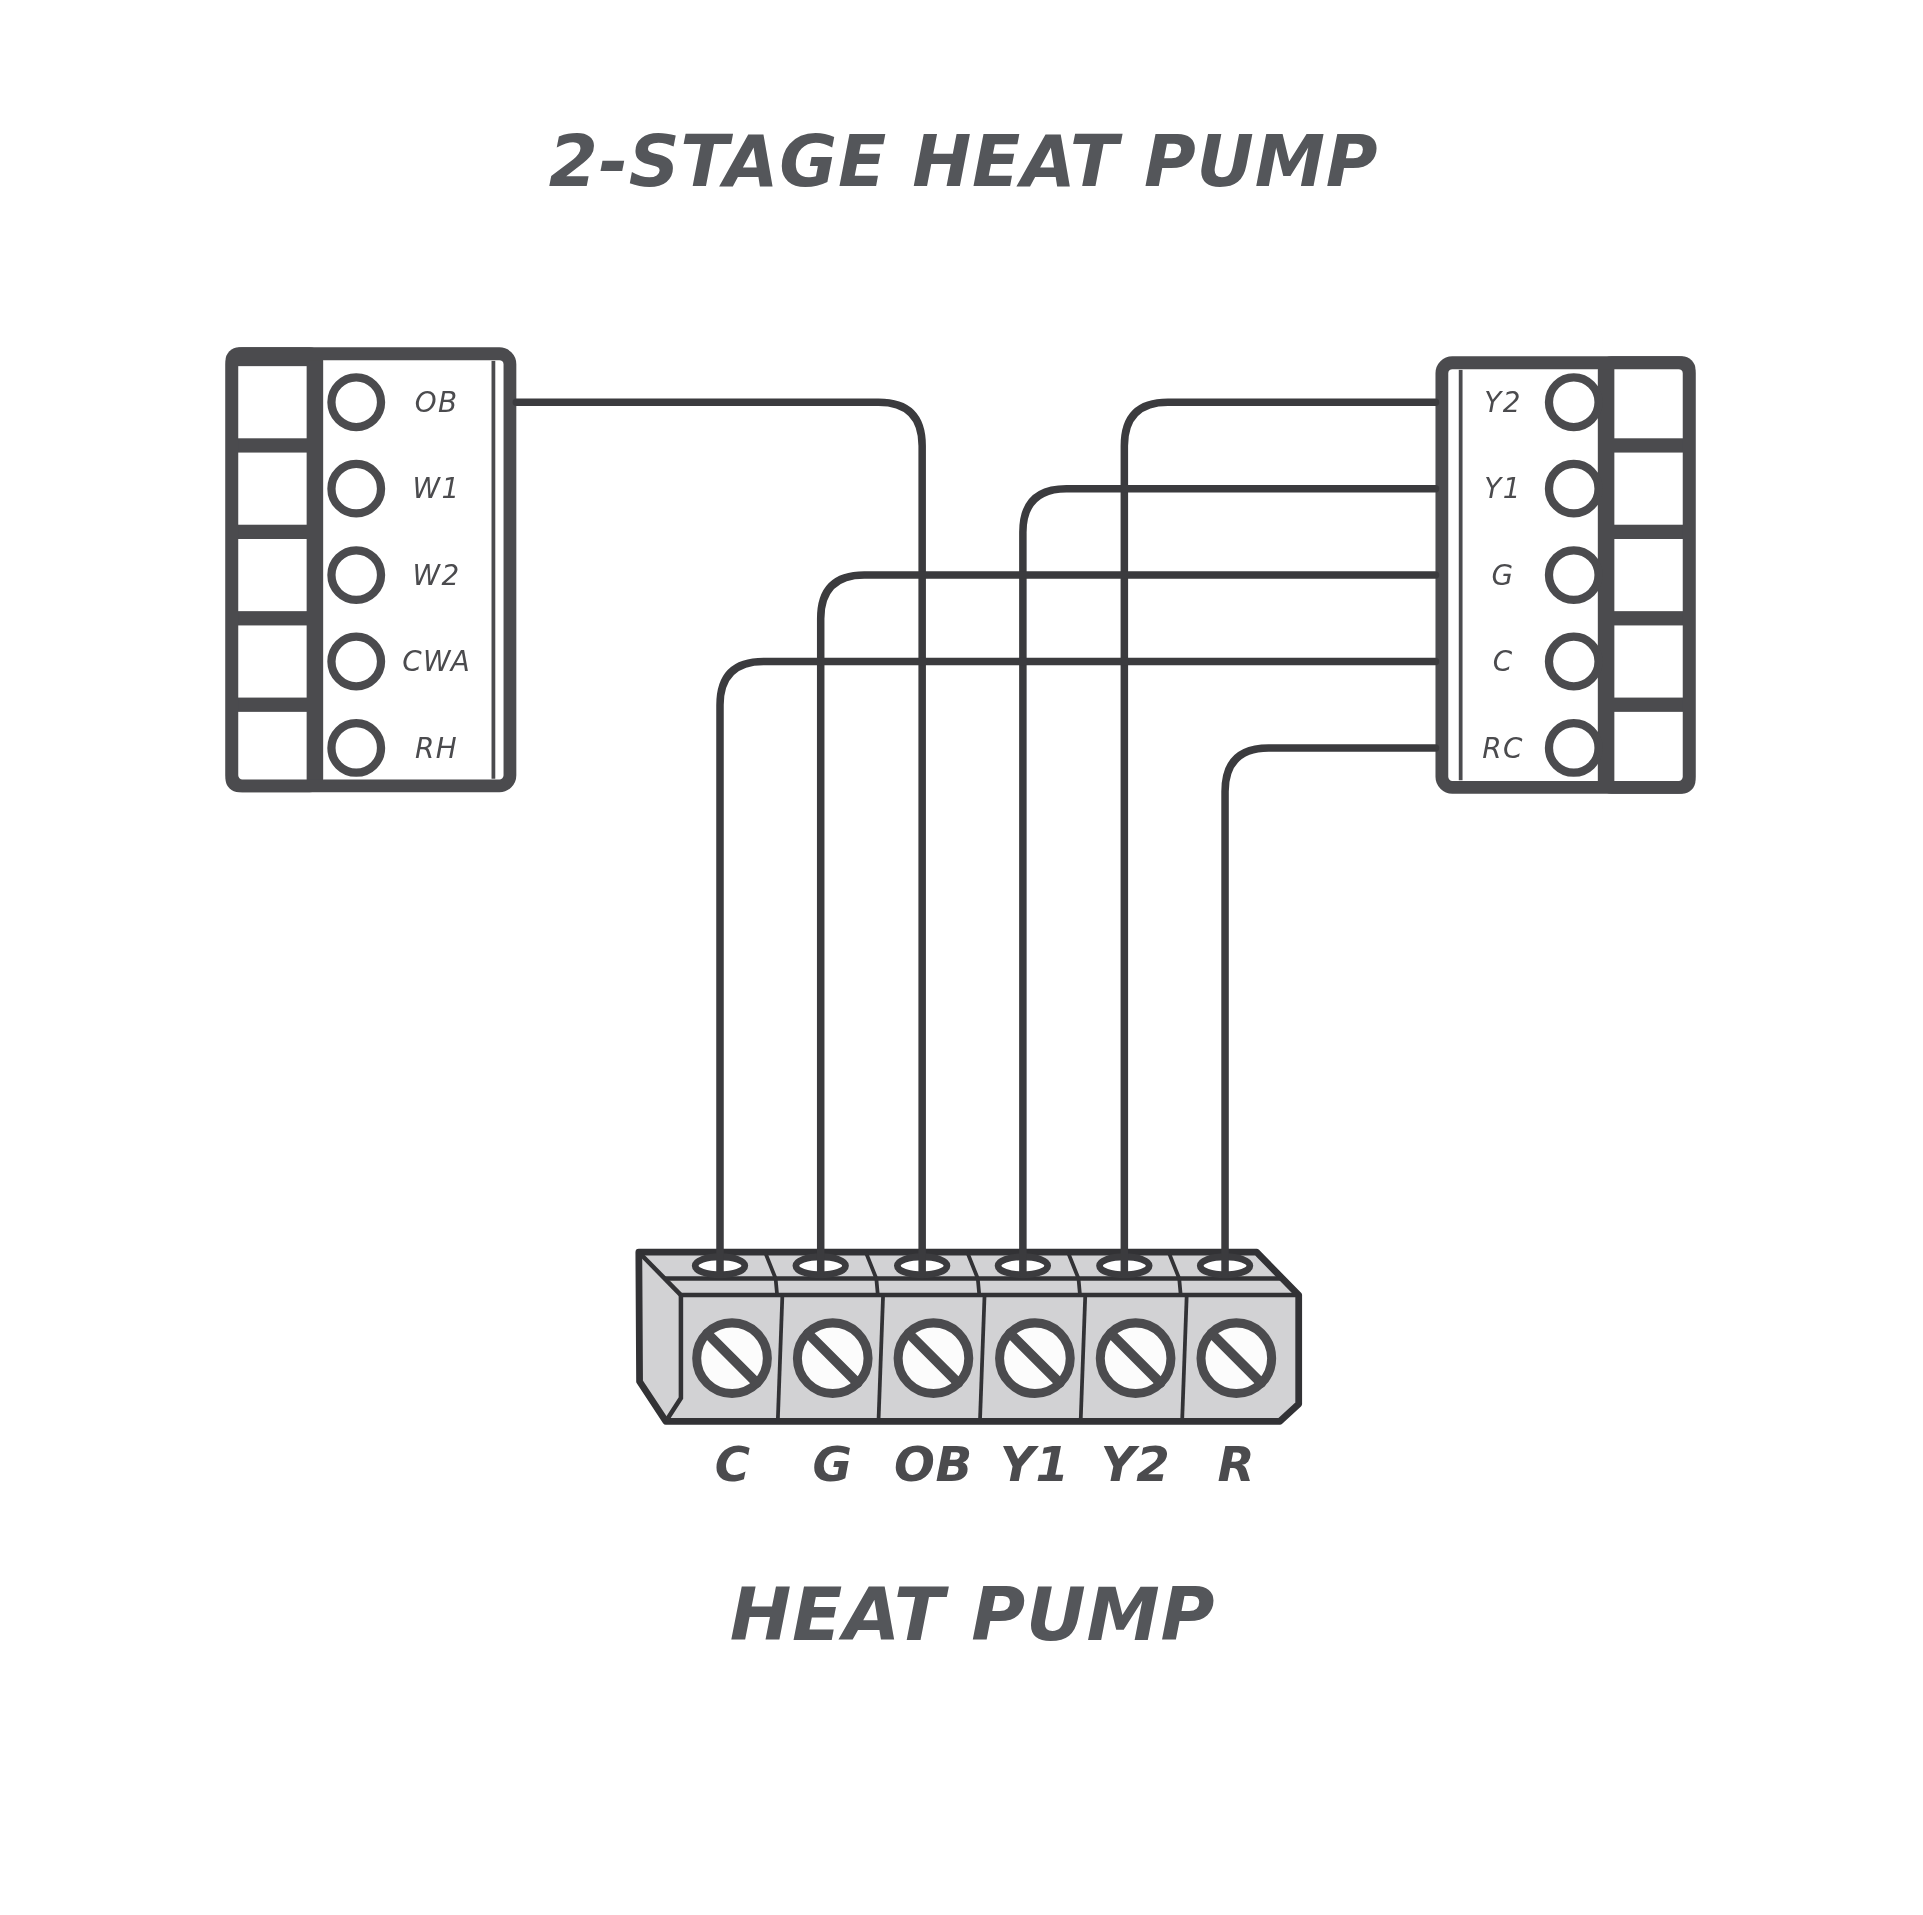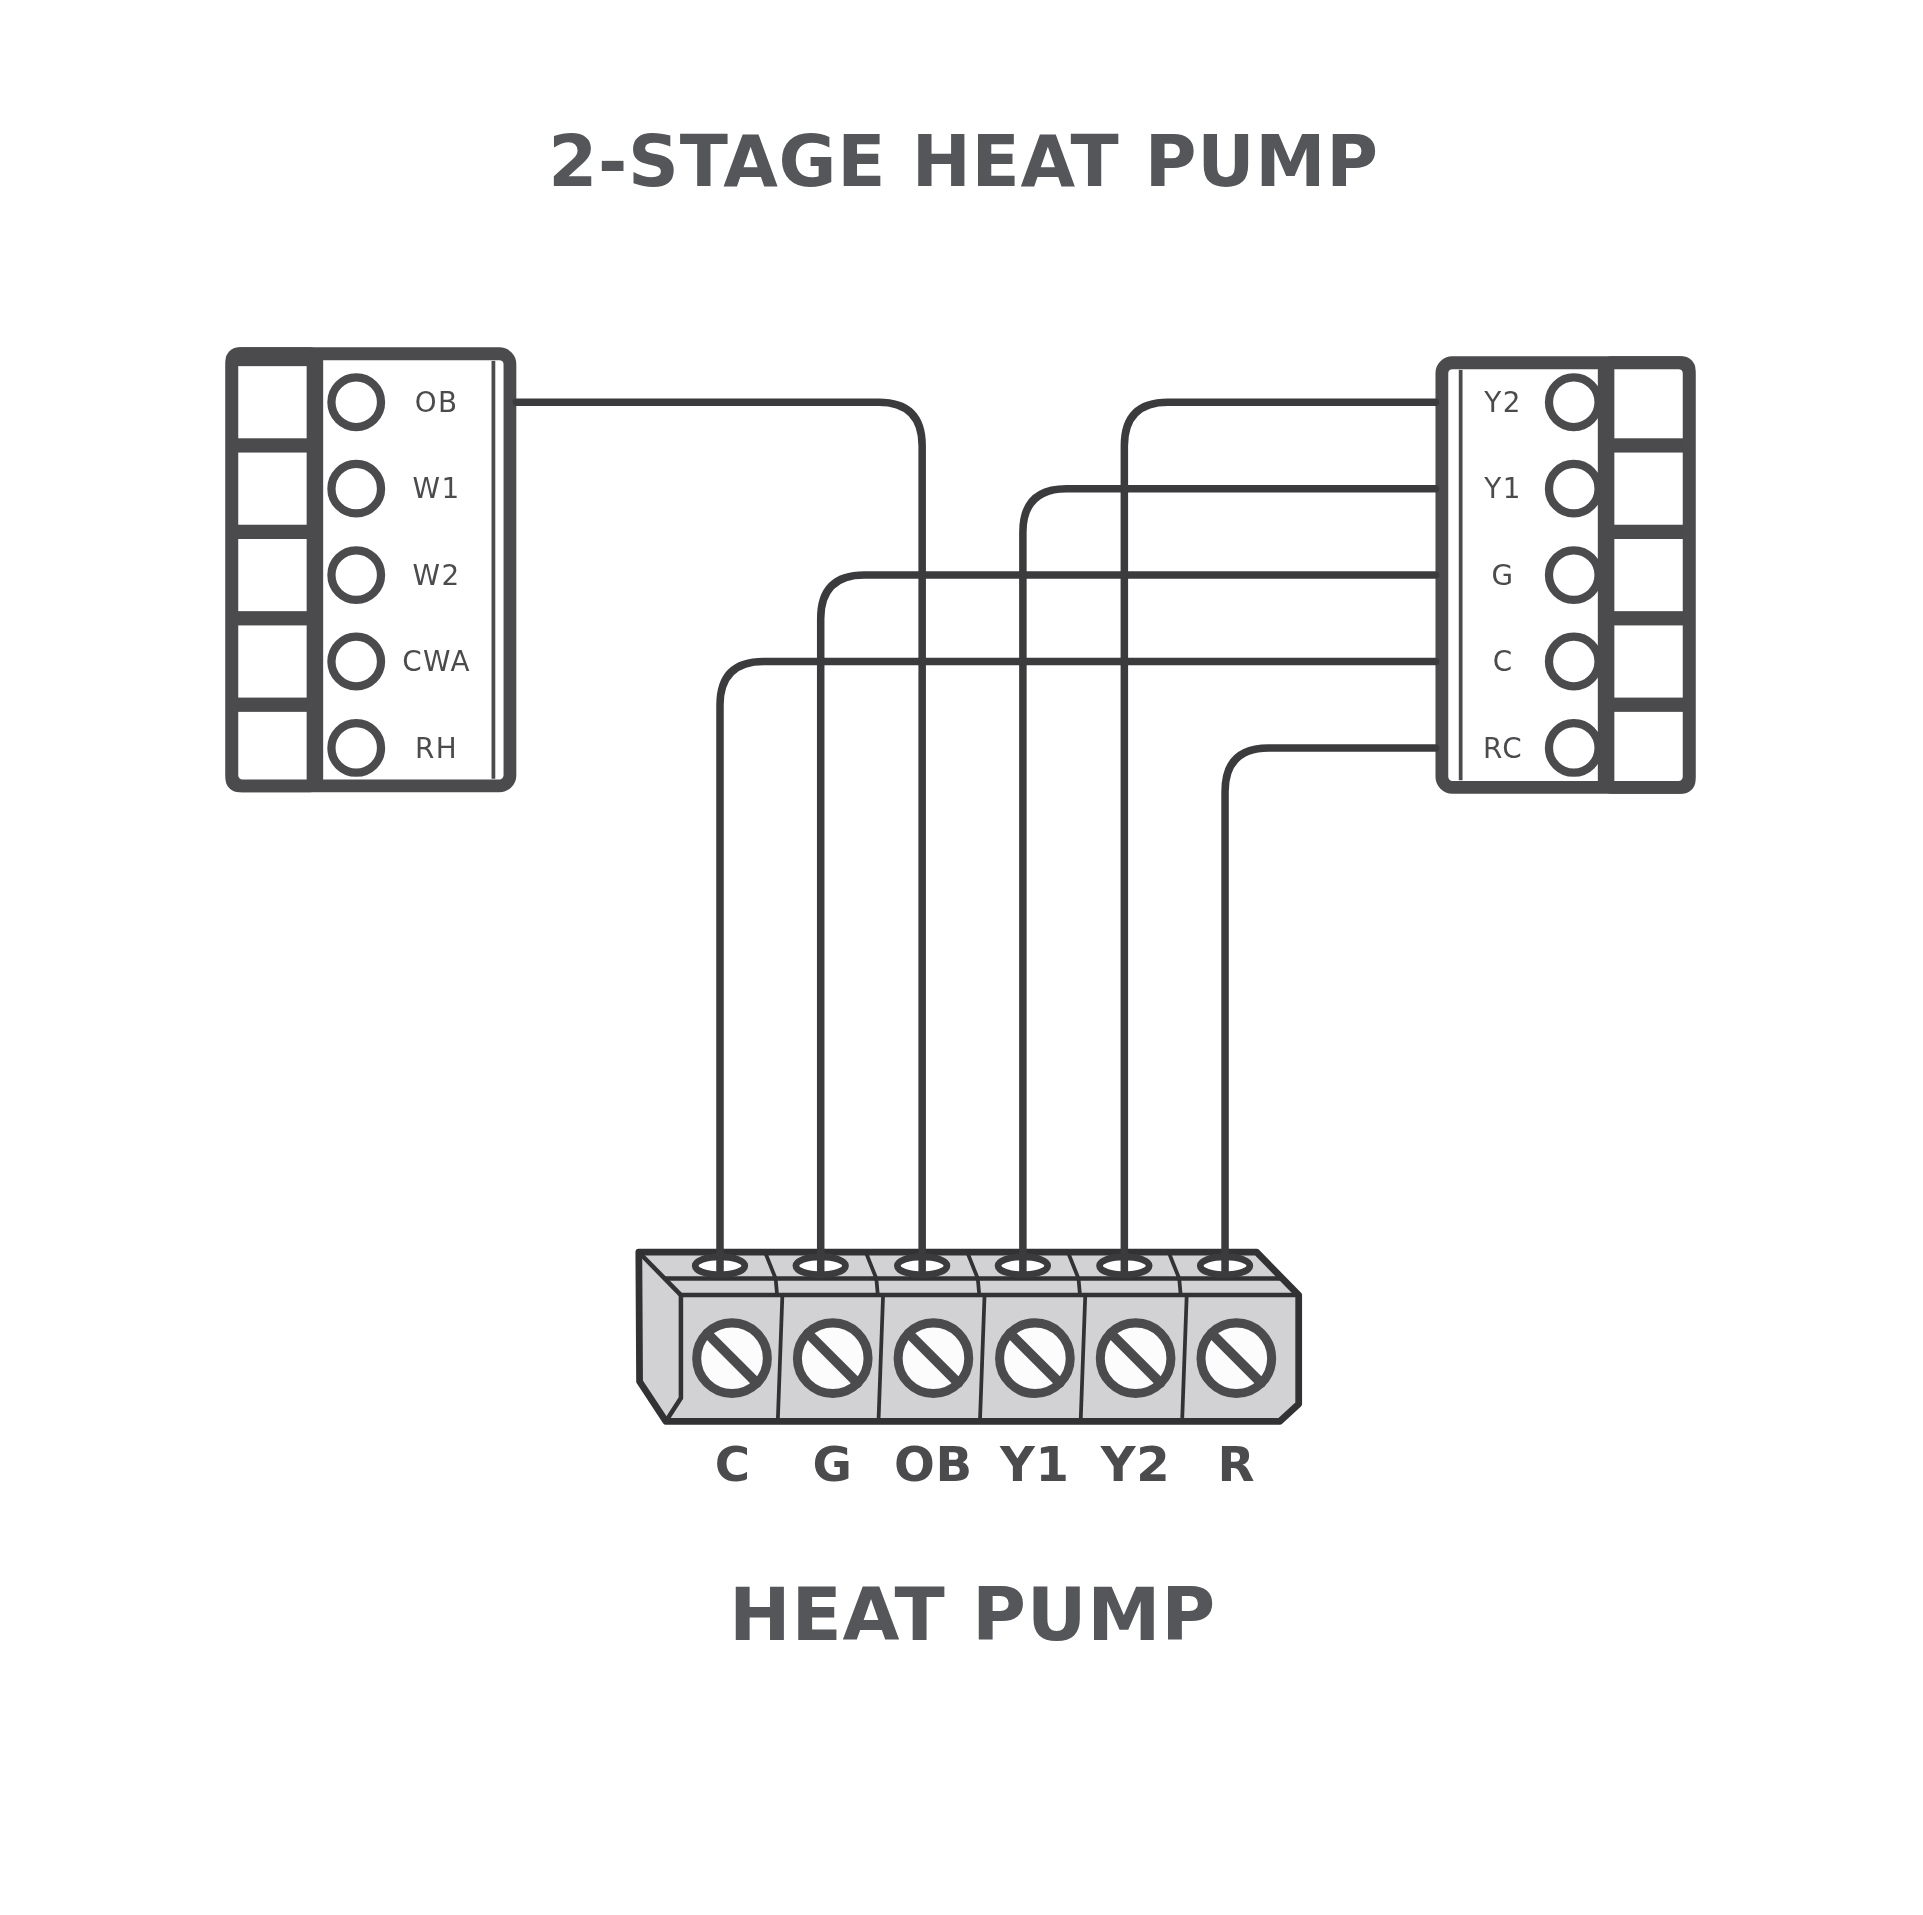--- a/index.html
+++ b/index.html
@@ -10,20 +10,21 @@
     --screw-white:#fcfcfc;
     --title:#54565a;
     --bg:#ffffff;
   }
   html,body{margin:0;padding:0;background:var(--bg);}
   .stage{
     position:relative;
     width:1924px;height:1916px;
     background:var(--bg);
     font-family:"DejaVu Sans","Liberation Sans",sans-serif;
+    font-style:italic;
   }
   svg{display:block;width:1924px;height:1916px;}
   .title-text{
     font-family:"DejaVu Sans","Liberation Sans",sans-serif;
     font-size:94px;font-weight:bold;letter-spacing:1px;
     fill:var(--title);
   }
   .caption-text{
     font-family:"DejaVu Sans","Liberation Sans",sans-serif;
     font-size:98px;font-weight:bold;letter-spacing:1px;

